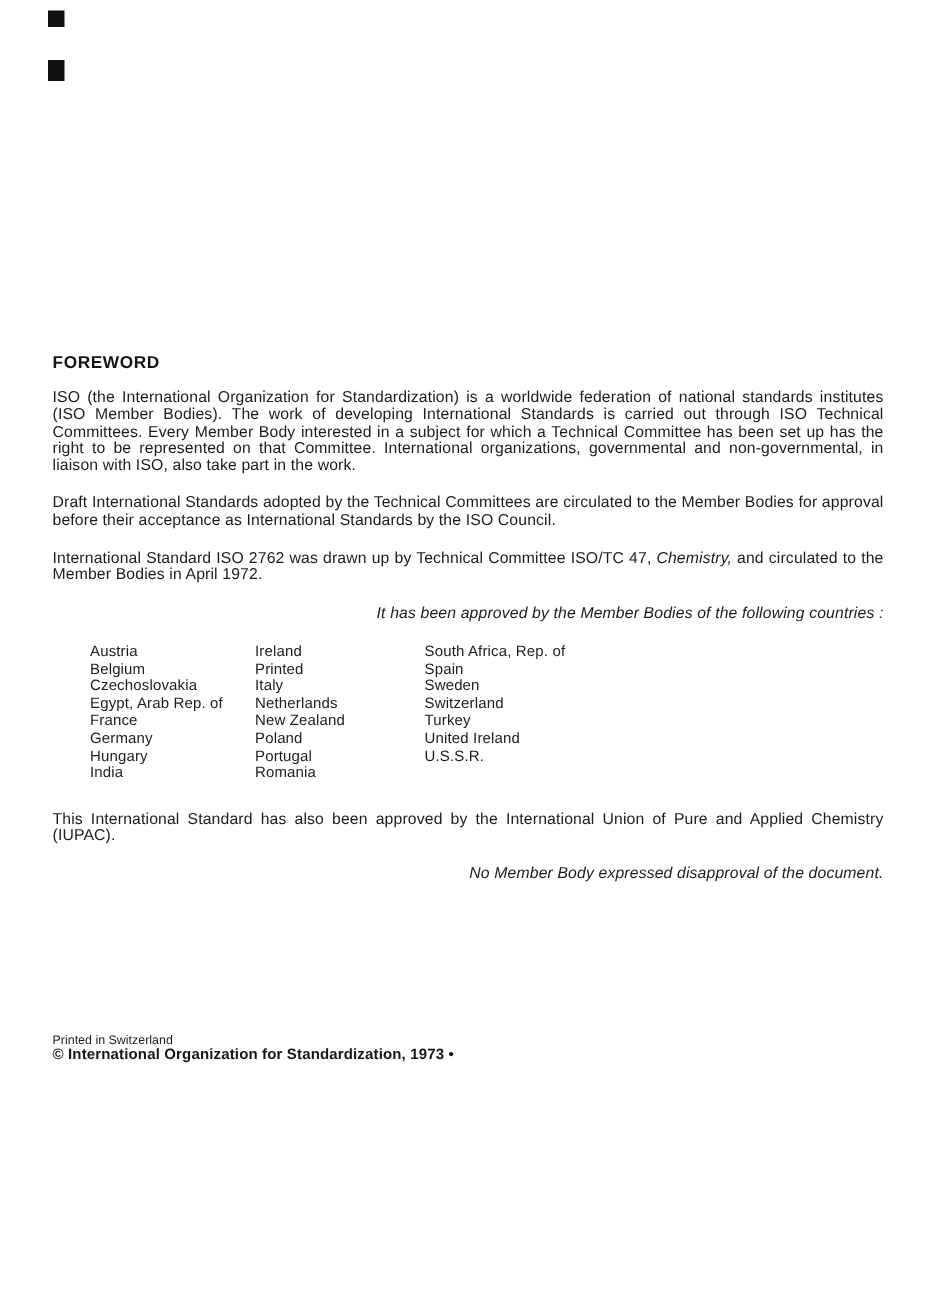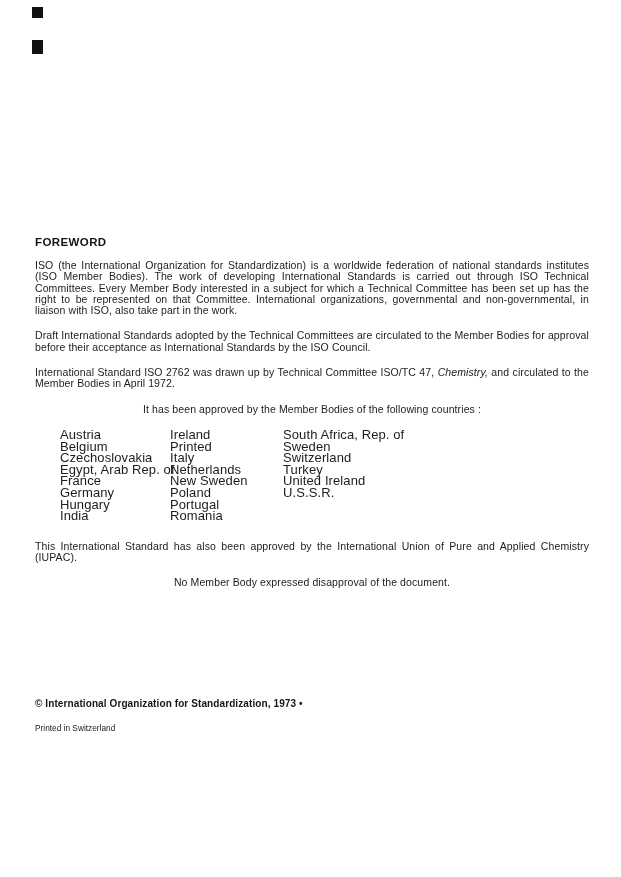--- a/index.html
+++ b/index.html
@@ -39,30 +39,30 @@
   }
 
   .para {
     font-size: 10.5px;
     line-height: 11.3px;
     text-align: justify;
     margin-bottom: 14px;
     color: #1c1c1c;
     letter-spacing: 0.1px;
   }
-  .para.single { text-align: center; }
+  .para.single { text-align: right; font-style: italic; }
 
   .italic { font-style: italic; }
 
   .countries {
     display: flex;
     margin-left: 25px;
     margin-top: 11px;
     margin-bottom: 19px;
-    font-size: 13px;
+    font-size: 10px;
     line-height: 11.6px;
     letter-spacing: 0.1px;
   }
   .country-col-1 { width: 110px; }
   .country-col-2 { width: 113px; }
   .country-col-3 { flex: 1; }
   .country-item { white-space: nowrap; }
 
   .footer-copyright {
     position: absolute;
@@ -70,21 +70,21 @@
     top: 698px;
     font-size: 10px;
     font-weight: bold;
     color: #161616;
     letter-spacing: 0.1px;
   }
 
   .footer-printed {
     position: absolute;
     left: 35px;
-    top: 723px;
+    top: 688px;
     font-size: 8.3px;
     color: #1c1c1c;
   }
 </style>
 </head>
 <body>
 
 <div class="page">
 
   <div class="reg-mark reg-mark-1"></div>
@@ -111,27 +111,28 @@
           <div class="country-item">France</div>
           <div class="country-item">Germany</div>
           <div class="country-item">Hungary</div>
           <div class="country-item">India</div>
         </div>
       <div class="country-col-2">
           <div class="country-item">Ireland</div>
           <div class="country-item">Printed</div>
           <div class="country-item">Italy</div>
           <div class="country-item">Netherlands</div>
-          <div class="country-item">New Sweden</div>
+          <div class="country-item">New Zealand</div>
           <div class="country-item">Poland</div>
           <div class="country-item">Portugal</div>
           <div class="country-item">Romania</div>
         </div>
       <div class="country-col-3">
           <div class="country-item">South Africa, Rep. of</div>
+          <div class="country-item">Spain</div>
           <div class="country-item">Sweden</div>
           <div class="country-item">Switzerland</div>
           <div class="country-item">Turkey</div>
           <div class="country-item">United Ireland</div>
           <div class="country-item">U.S.S.R.</div>
         </div>
     </div>
 
     <p class="para">This International Standard has also been approved by the International Union of Pure and Applied Chemistry (IUPAC).</p>
 

